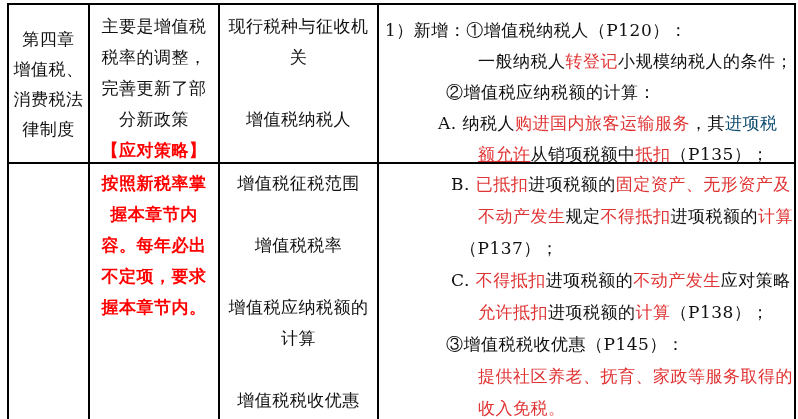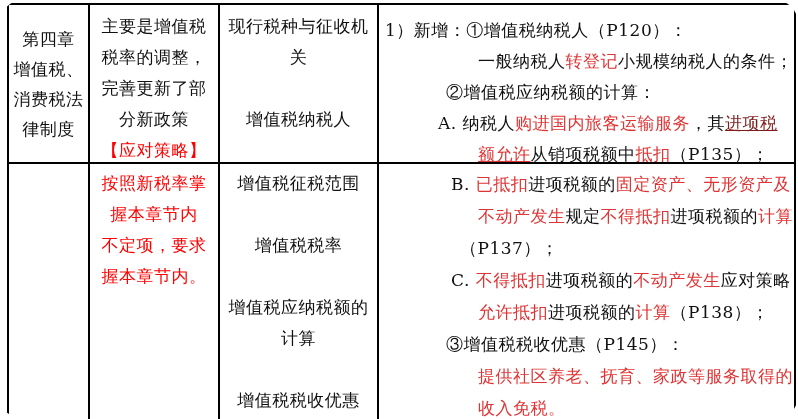--- a/index.html
+++ b/index.html
@@ -1,39 +1,39 @@
 <!DOCTYPE html>
 <html><head>
 <meta charset="utf-8">
 <style>
   html,body{margin:0;padding:0;background:#fff;}
   .page{
     position:relative;width:798px;height:419px;background:#ffffff;overflow:hidden;
-    font-family:"DejaVu Serif","Liberation Serif",serif;color:#111;border-radius:23px;
+    font-family:"DejaVu Serif","Liberation Serif",serif;color:#111;
   }
   .tbl{
     position:absolute;left:7px;top:3px;width:787px;
     display:grid;grid-template-columns:81px 130px 159px 417px;
     border-top:2px solid #000;border-left:2px solid #000;
   }
   .cell{
     box-sizing:border-box;border-right:2px solid #000;border-bottom:2px solid #000;
     overflow:hidden;font-size:17px;letter-spacing:0.5px;
   }
   .r1{height:159px;}
   .r2{height:270px;border-bottom:none;}
   .center{text-align:center;}
   .c1{display:flex;flex-direction:column;justify-content:center;align-items:center;}
   .c1 .ln{height:30px;line-height:30px;}
   .pt6{padding-top:6px;}
   .pt4{padding-top:4px;}
   .pt10{padding-top:10px;}
   .ln{height:31px;line-height:31px;white-space:nowrap;}
   .ln32{height:32px;line-height:32px;white-space:nowrap;}
-  .bold{font-weight:normal;}
+  .bold{font-weight:bold;}
   
   .ind-a{padding-left:6px;}
   .ind-b{padding-left:59px;}
   .ind-c{padding-left:67px;}
   .ind-d{padding-left:72px;}
   .ind-e{padding-left:81px;}
   .ind-f{padding-left:99px;}
 </style>
 </head>
 <body>
@@ -67,32 +67,33 @@
       <div class="ln ind-a">
         <span>1）新增：①增值税纳税人（P120）：</span>
       </div>
       <div class="ln ind-f">
         <span>一般纳税人</span><span style="color: rgb(224, 51, 51); font-family: Liberation Serif, serif;">转登记</span><span>小规模纳税人的条件；</span>
       </div>
       <div class="ln ind-c">
         <span>②增值税应纳税额的计算：</span>
       </div>
       <div class="ln ind-b">
-        <span>A. 纳税人</span><span style="color: rgb(224, 51, 51);">购进国内旅客运输服务</span><span>，其</span><span style="color: #7f1d1d; text-decoration: underline;">进项税</span>
+        <span>A. 纳税人</span><span style="color: rgb(224, 51, 51);">购进国内旅客运输服务</span><span>，其</span><span style="color: #0c4a6e;">进项税</span>
       </div>
       <div class="ln ind-f">
         <span style="color: rgb(224, 51, 51); text-decoration: underline;">额允许</span><span>从销项税额中</span><span style="color: rgb(224, 51, 51);">抵扣</span><span>（P135）；</span>
       </div>
     </div>
 
     <div class="cell r2 c1"></div>
 
     <div class="cell r2 center pt4 bold">
       <div class="ln" style="color: rgb(255, 0, 0);">按照新税率掌</div>
       <div class="ln" style="color: rgb(255, 0, 0);">握本章节内</div>
+      <div class="ln" style="color: rgb(255, 0, 0);">容。每年必出</div>
       <div class="ln" style="color: rgb(255, 0, 0);">不定项，要求</div>
       <div class="ln" style="color: rgb(255, 0, 0);">握本章节内。</div>
     </div>
 
     <div class="cell r2 center pt4">
       <div class="ln">增值税征税范围</div>
       <div class="ln"></div>
       <div class="ln">增值税税率</div>
       <div class="ln"></div>
       <div class="ln">增值税应纳税额的</div>

